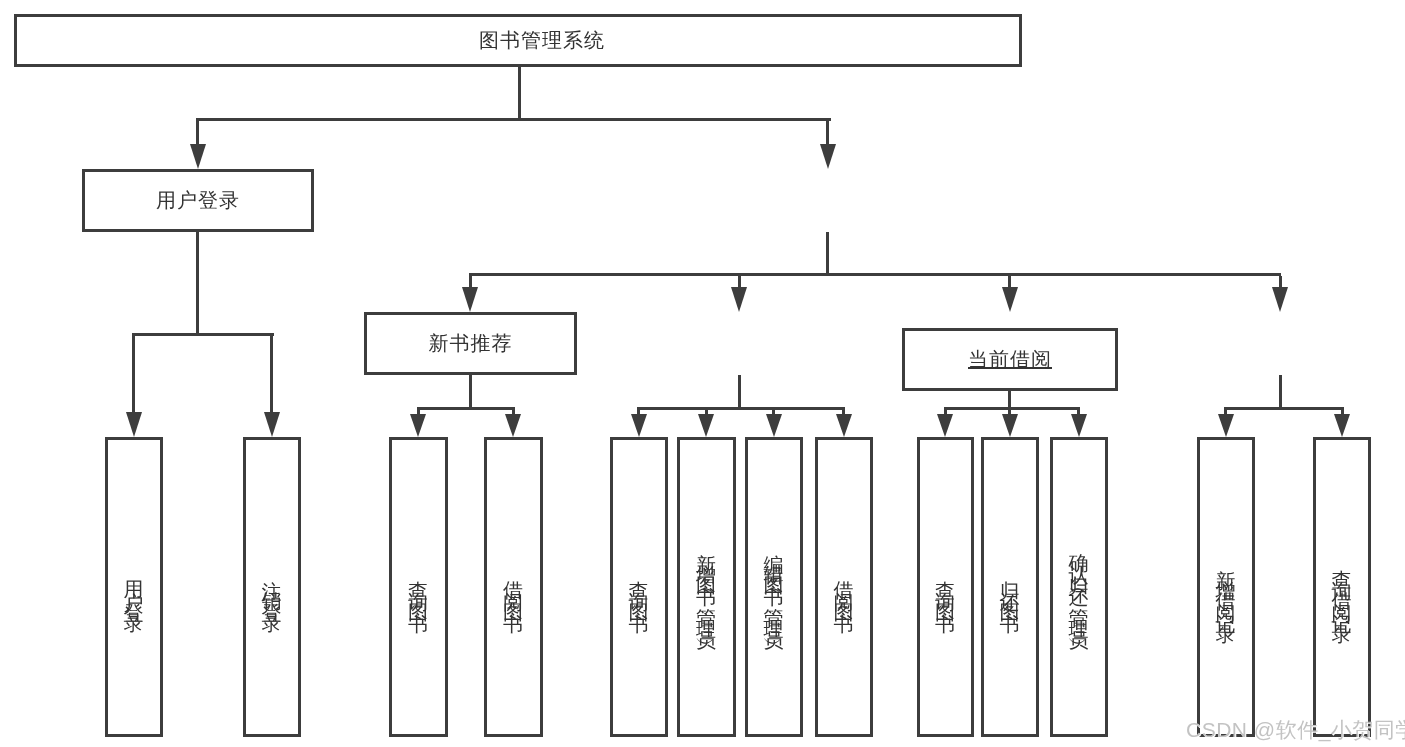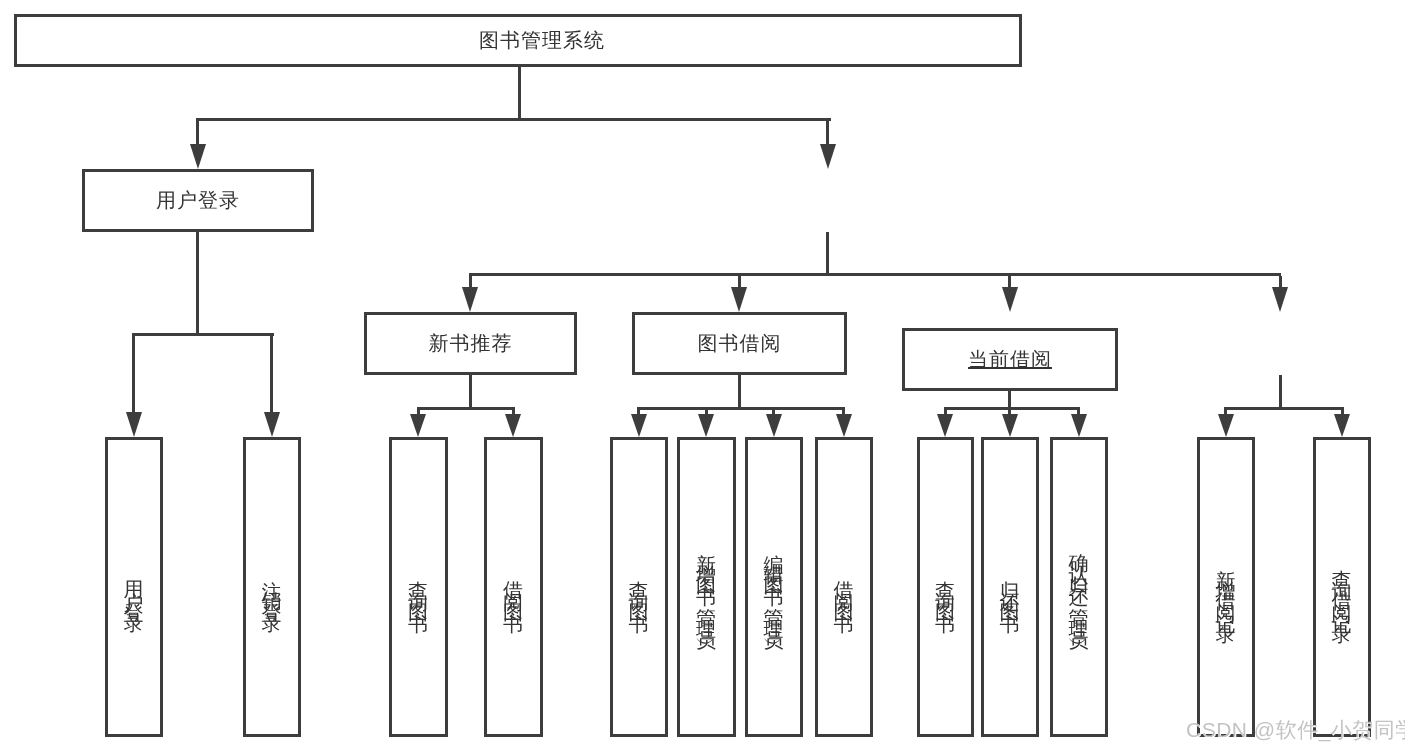--- a/index.html
+++ b/index.html
@@ -95,23 +95,20 @@
   <div class="vline" style="left:738px;top:276px;height:14px;"></div>
   <div class="ahead" style="left:731px;top:287px;"></div>
   <div class="vline" style="left:1008px;top:276px;height:14px;"></div>
   <div class="ahead" style="left:1002px;top:287px;"></div>
   <div class="vline" style="left:1279px;top:276px;height:14px;"></div>
   <div class="ahead" style="left:1272px;top:287px;"></div>
 
   <div class="hbox" style="left:364px;top:312px;width:213px;height:63px;">
     <span>新书推荐</span>
   </div>
-  <div class="hbox" style="left:632px;top:312px;width:215px;height:63px;">
-    <span>图书借阅</span>
-  </div>
   <div class="hbox" style="left:902px;top:328px;width:216px;height:63px;text-decoration:underline;">
     <span>当前借阅</span>
   </div>
 
   <div class="vline" style="left:469px;top:375px;height:35px;"></div>
   <div class="vline" style="left:738px;top:375px;height:35px;"></div>
   <div class="vline" style="left:1008px;top:375px;height:35px;"></div>
   <div class="vline" style="left:1279px;top:375px;height:35px;"></div>
 
   <div class="hline" style="left:417px;top:407px;width:98px;"></div>

